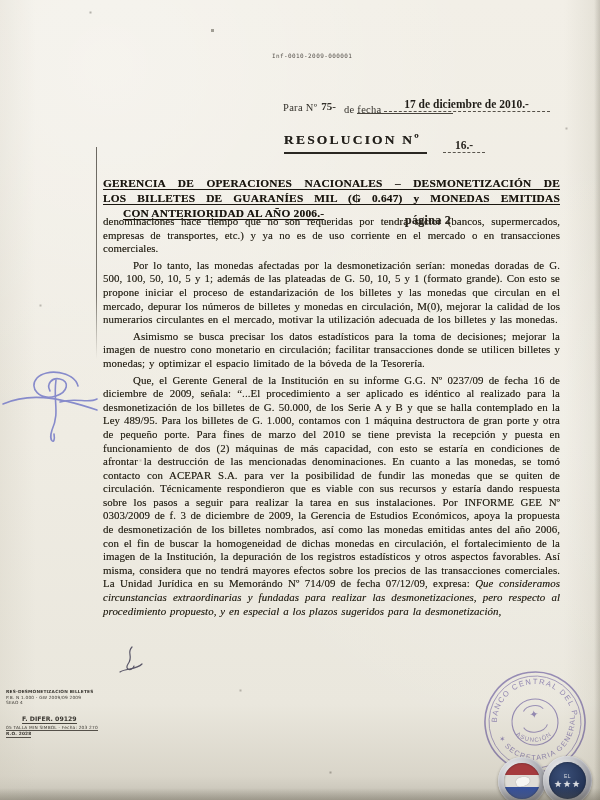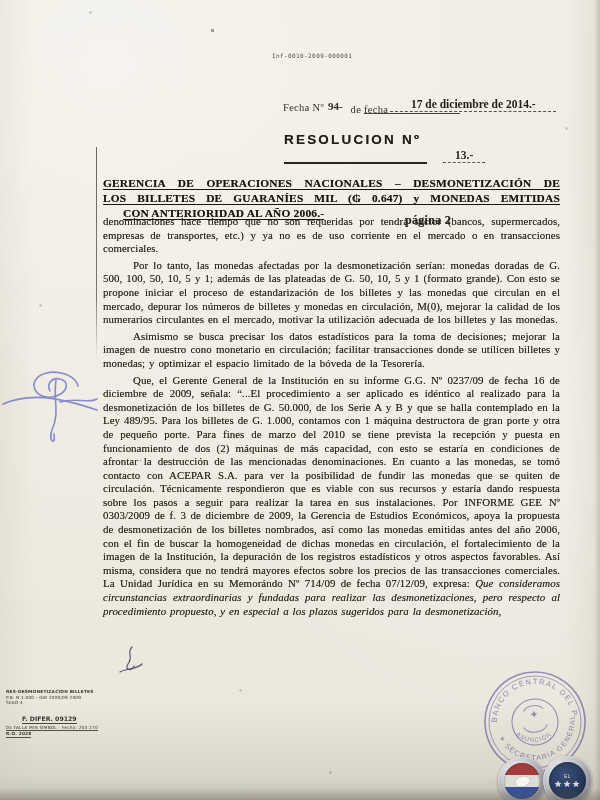--- a/index.html
+++ b/index.html
@@ -31,22 +31,22 @@
   .acta-label{padding-bottom:1px;letter-spacing:.3px;}
   .acta-fill{border-bottom:1px solid #413d36;text-align:center;padding:0 4px 1px 4px;}
   .acta-num{min-width:58px;font-weight:bold;font-size:11px;transform:translateY(-3px);border-bottom:none;}
   .acta-underline1{position:absolute;left:40px;bottom:0;width:96px;height:1px;background:#47433c;}
   .acta-wrap1{position:relative;padding-bottom:2px;}
   .de-fecha{margin:0 2px 0 4px;padding-bottom:0;position:relative;top:1px;text-align:right;}
   .acta-date{min-width:158px;font-weight:bold;font-size:11.5px;color:#211e19;white-space:nowrap;
        border-bottom:1px dashed #555048;transform:translateY(-2px);}
   
   .res-row{position:absolute;left:284px;top:132px;display:flex;align-items:flex-end;}
-  .res-label{font-family:Liberation Sans, sans-serif;font-weight:bold;font-size:13.5px;letter-spacing:2.2px;
-       color:#23201b;border-bottom:2px solid #2a2722;padding:0 6px 15px 0;text-shadow:0 0 .5px rgba(35,32,27,.6);}
+  .res-label{font-family:Liberation Serif, serif;font-weight:bold;font-size:13.5px;letter-spacing:2.2px;
+       color:#23201b;border-bottom:2px solid #2a2722;padding:0 6px 4px 0;text-shadow:0 0 .5px rgba(35,32,27,.6);}
   .res-num{font-weight:bold;font-size:11.5px;color:#2a2621;margin-left:16px;padding:0 12px 1px 12px;
        border-bottom:1px dashed #5a564e;transform:translateY(-1px);}
   
   .title-block{position:absolute;left:103px;top:176px;width:457px;font-weight:bold;font-size:11.4px;
        line-height:15.2px;color:#1a160f;letter-spacing:.2px;text-shadow:0 0 .5px rgba(26,22,15,.55);}
   .title-line{text-decoration:underline;text-underline-offset:2px;}
   .tl-just{text-align:justify;text-align-last:justify;}
   .page-note{position:absolute;left:302px;top:37px;font-size:12px;font-weight:bold;letter-spacing:.3px;color:#2e2a23;}
   
   .body-block{position:absolute;left:103px;top:215px;width:457px;font-size:10.9px;line-height:13.6px;
@@ -96,32 +96,32 @@
 </head>
 <body>
 
 <div class="page">
 
   <div class="margin-vline"></div>
 
   <div class="doc-code">Inf-0010-2009-000001</div>
 
   <div class="acta-row">
-    <span class="acta-label">Fecha Nº</span>
+    <span class="acta-label">Para Nº</span>
     <span class="acta-wrap1">
-      <span class="acta-fill acta-num">94-</span>
+      <span class="acta-fill acta-num">75-</span>
       <span class="acta-underline1"></span>
     </span>
     <span class="acta-label de-fecha">de fecha</span>
-    <span class="acta-fill acta-date">17 de diciembre de 2014.-</span>
+    <span class="acta-fill acta-date">17 de diciembre de 2010.-</span>
   </div>
 
   <div class="res-row">
     <span class="res-label">RESOLUCION Nº</span>
-    <span class="res-num">13.-</span>
+    <span class="res-num">16.-</span>
   </div>
 
   <div class="title-block">
     <div class="title-line tl-just">GERENCIA DE OPERACIONES NACIONALES – DESMONETIZACIÓN DE</div>
     <div class="title-line tl-just">LOS BILLETES DE GUARANÍES MIL (₲ 0.647) y MONEDAS EMITIDAS</div>
     <div class="title-line" style="display:inline-block;margin-left:20px;">CON ANTERIORIDAD AL AÑO 2006.-</div>
     <span class="page-note">página 2</span>
   </div>
 
   <div class="body-block">

